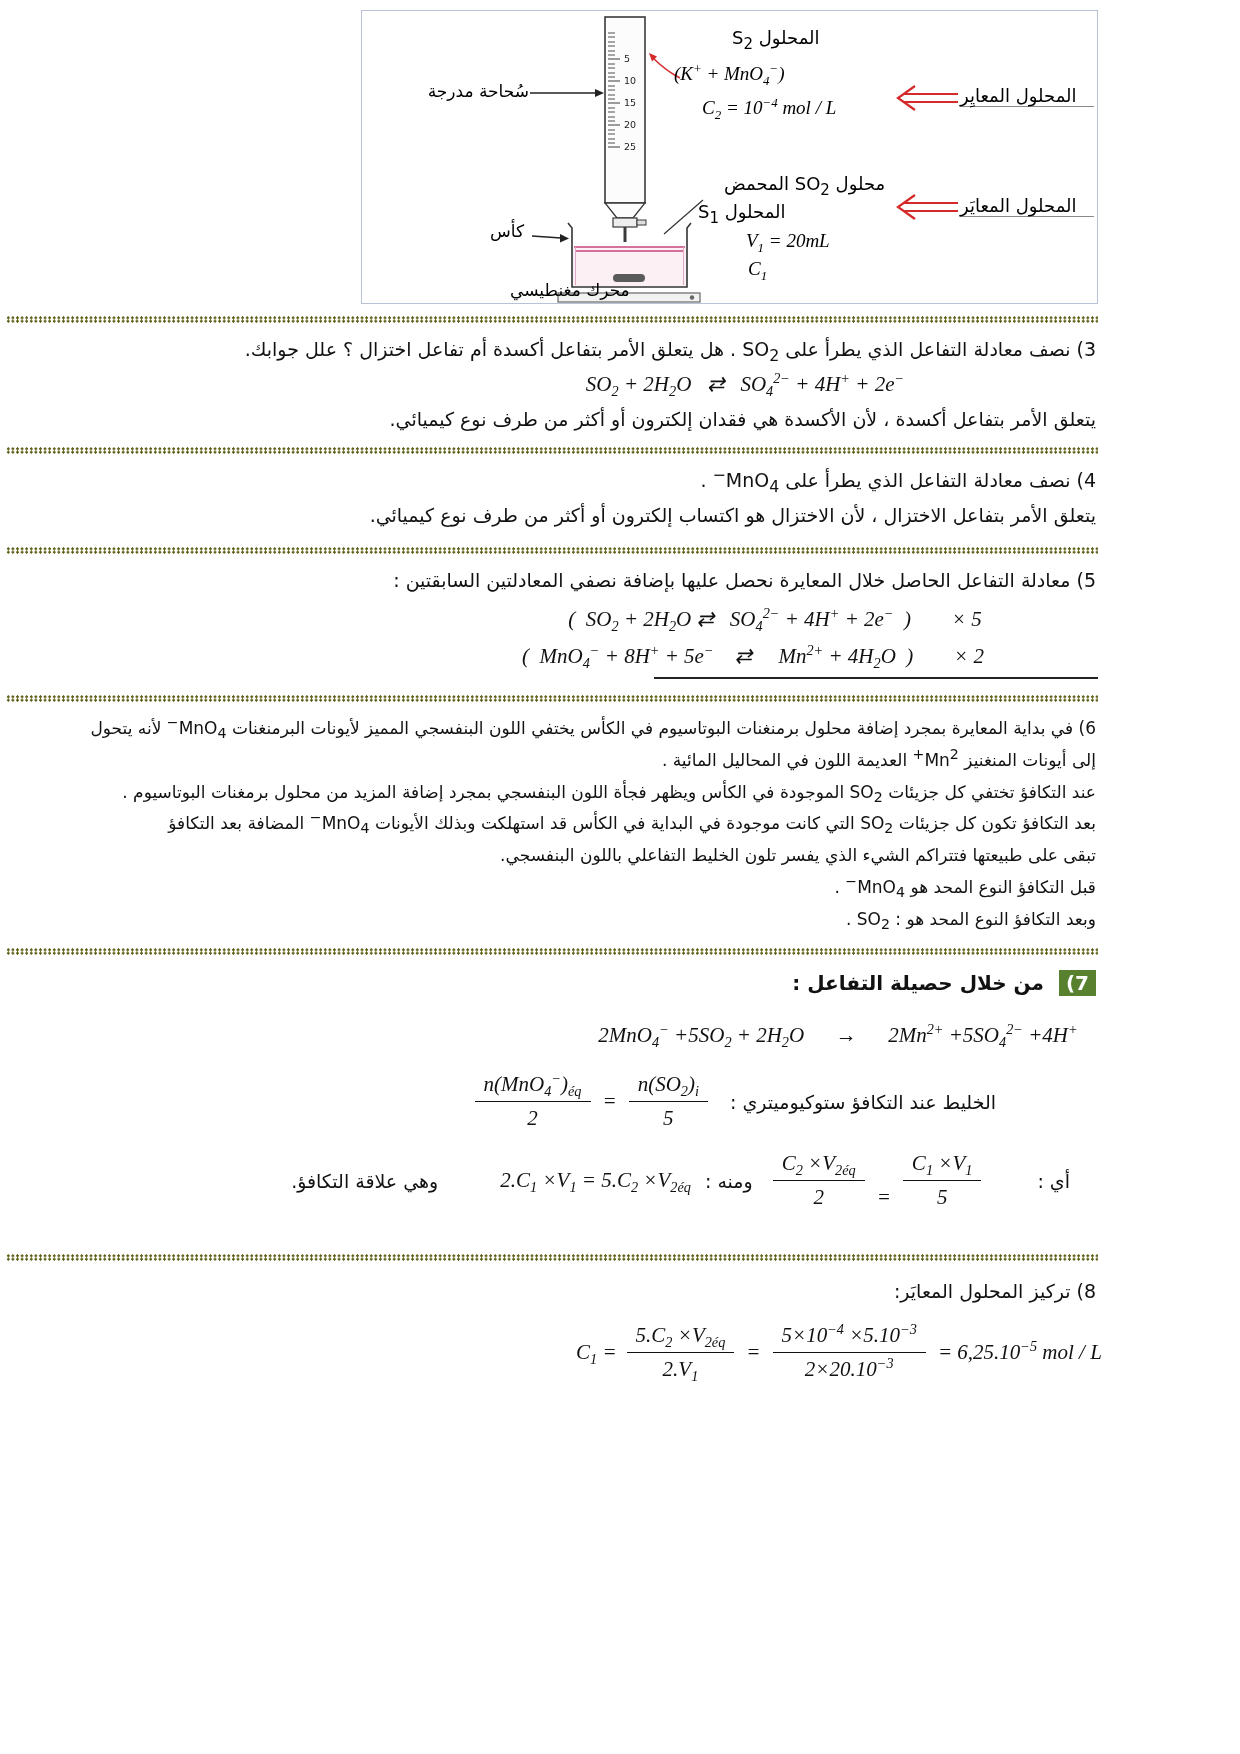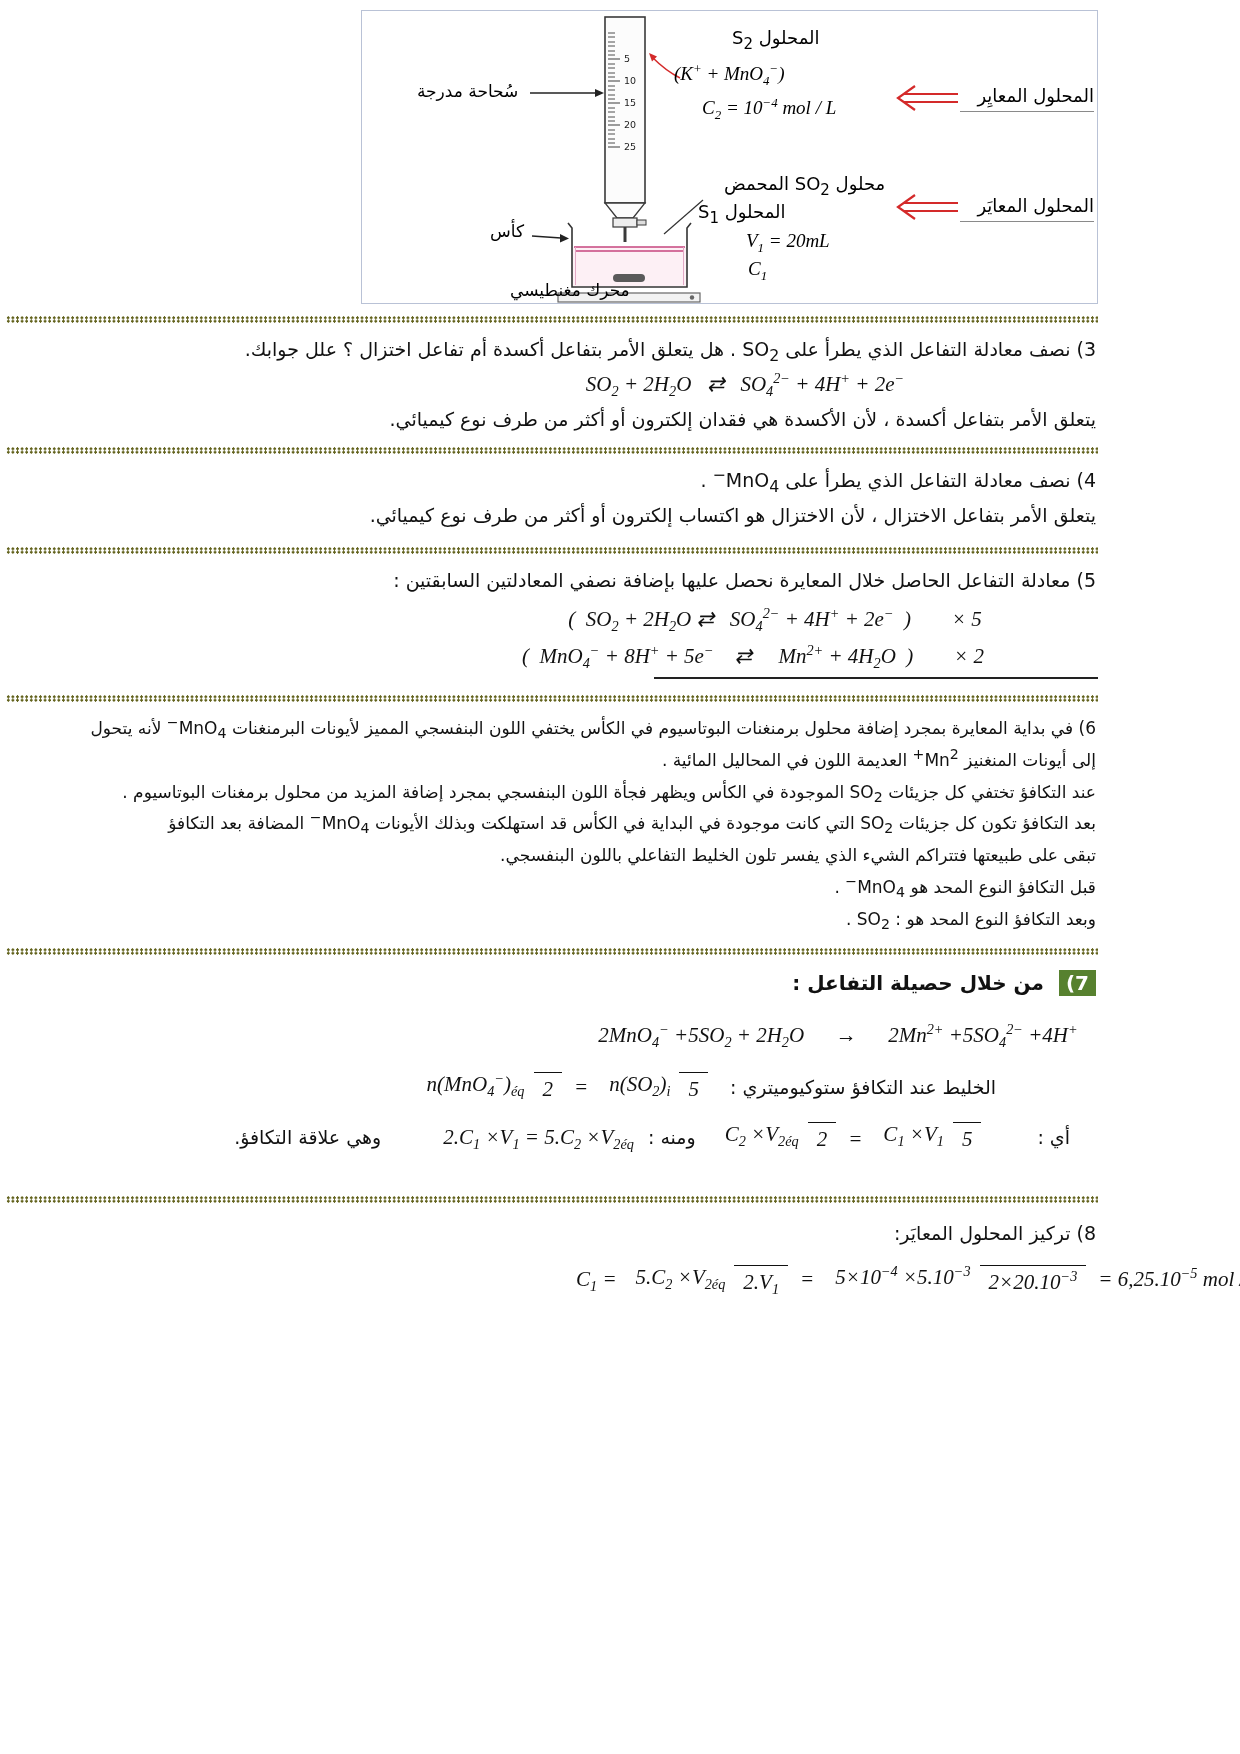--- a/index.html
+++ b/index.html
@@ -7,27 +7,27 @@
   body{width:1240px;height:1754px;font-family:"DejaVu Sans",sans-serif;color:#111}
   .page{position:relative;width:1240px;height:1754px;overflow:hidden;background:#fff}
   .content{position:absolute;left:6px;top:0;width:1092px;direction:rtl}
   .ar{font-family:"DejaVu Sans",sans-serif}
   .math{font-family:"Liberation Serif",serif;font-style:italic}
   .math sub,.math sup{font-size:68%}
   sub,sup{line-height:0}
   .sep{height:7px;margin:12px 0;background-image:radial-gradient(circle,#62621c 1.3px,transparent 1.55px);background-size:4.6px 3.5px;background-repeat:repeat}
   .diagram-box{position:relative;width:737px;height:294px;border:1px solid #b9c2d6;margin:10px 0 12px 355px;direction:ltr;background:#fff}
   .dlabel{position:absolute;font-size:17px;white-space:nowrap;color:#000000}
-  .underlined{border-bottom:1px solid #8a8a8a;padding-bottom:5px;text-align:right}
+  .underlined{border-bottom:1px solid #8a8a8a;text-align:left}
   .qline{font-size:19px;line-height:1.55;margin:6px 2px 2px 0;text-align:right;white-space:nowrap;overflow:hidden}
   .q6line{font-size:17px;line-height:1.75;margin:2px 2px;text-align:right;white-space:nowrap;overflow:hidden}
   .eqline{direction:ltr;text-align:center;font-size:21px;margin:8px 0;white-space:nowrap}
   .mult{margin-left:34px;font-style:italic}
   .sumrule{border-top:2px solid #222;width:444px;margin:6px 0 4px 396px}
-  .frac{display:inline-flex;flex-direction:row;vertical-align:middle;text-align:center}
+  .frac{display:inline-flex;flex-direction:column;vertical-align:middle;text-align:center}
   .frac .num{padding:0 9px 4px}
   .frac .den{border-top:1.7px solid #111;padding:4px 9px 0}
   .mrow{display:flex;align-items:center;font-size:21px;margin:10px 0;white-space:nowrap}
   .eqsign{margin:0 12px;font-family:"Liberation Serif",serif;font-style:italic}
   .q7head{font-weight:bold;font-size:20px;text-align:right;margin:16px 2px 6px 0}
   .q7num{background:#57812f;color:#ffffff;padding:1px 7px;margin-left:8px;font-weight:bold}
   .arlabel{font-size:19px}
 </style>
 </head>
 <body>
@@ -74,21 +74,21 @@
       </g>
       <g font-family="DejaVu Sans" font-size="9.5" fill="#222222">
         <text x="262" y="51">5</text>
         <text x="262" y="73">10</text>
         <text x="262" y="95">15</text>
         <text x="262" y="117">20</text>
         <text x="262" y="139">25</text>
       </g>
     </svg>
 
-    <div class="dlabel ar" dir="rtl" style="left:55px;top:70px;width:112px;text-align:left">سُحاحة مدرجة</div>
+    <div class="dlabel ar" dir="rtl" style="left:55px;top:70px;width:112px;text-align:right">سُحاحة مدرجة</div>
     <div class="dlabel ar" dir="rtl" style="left:370px;top:16px;font-size:18px">المحلول S<sub>2</sub></div>
     <div class="dlabel math" dir="ltr" style="left:312px;top:52px;font-size:19px">(K<sup>+</sup> + MnO<sub>4</sub><sup>−</sup>)</div>
     <div class="dlabel math" dir="ltr" style="left:340px;top:86px;font-size:19px">C<sub>2</sub> = 10<sup>−4</sup> mol / L</div>
     <div class="dlabel ar underlined" dir="rtl" style="left:598px;top:74px;width:134px;font-size:18px">المحلول المعايِر</div>
     <div class="dlabel ar" dir="rtl" style="left:362px;top:162px;font-size:18px">محلول SO<sub>2</sub> المحمض</div>
     <div class="dlabel ar" dir="rtl" style="left:336px;top:190px;font-size:18px">المحلول S<sub>1</sub></div>
     <div class="dlabel math" dir="ltr" style="left:384px;top:219px;font-size:19px">V<sub>1</sub> = 20mL</div>
     <div class="dlabel math" dir="ltr" style="left:386px;top:247px;font-size:19px">C<sub>1</sub></div>
     <div class="dlabel ar underlined" dir="rtl" style="left:598px;top:184px;width:134px;font-size:18px">المحلول المعايَر</div>
     <div class="dlabel ar" dir="rtl" style="left:128px;top:210px">كأس</div>

